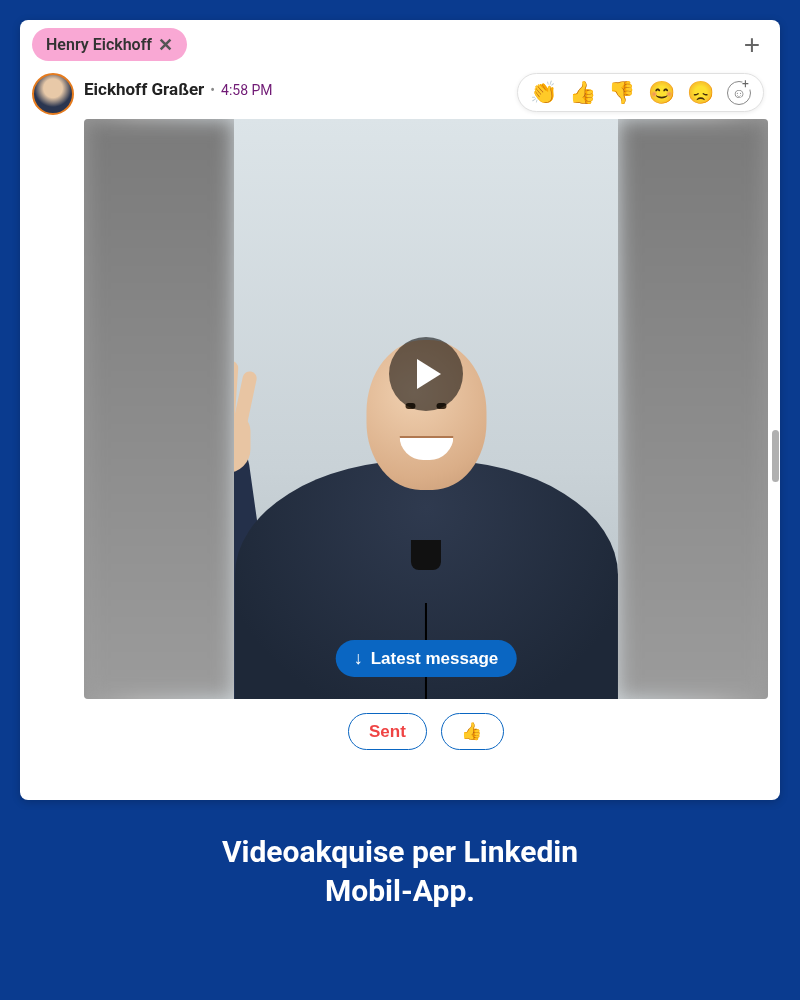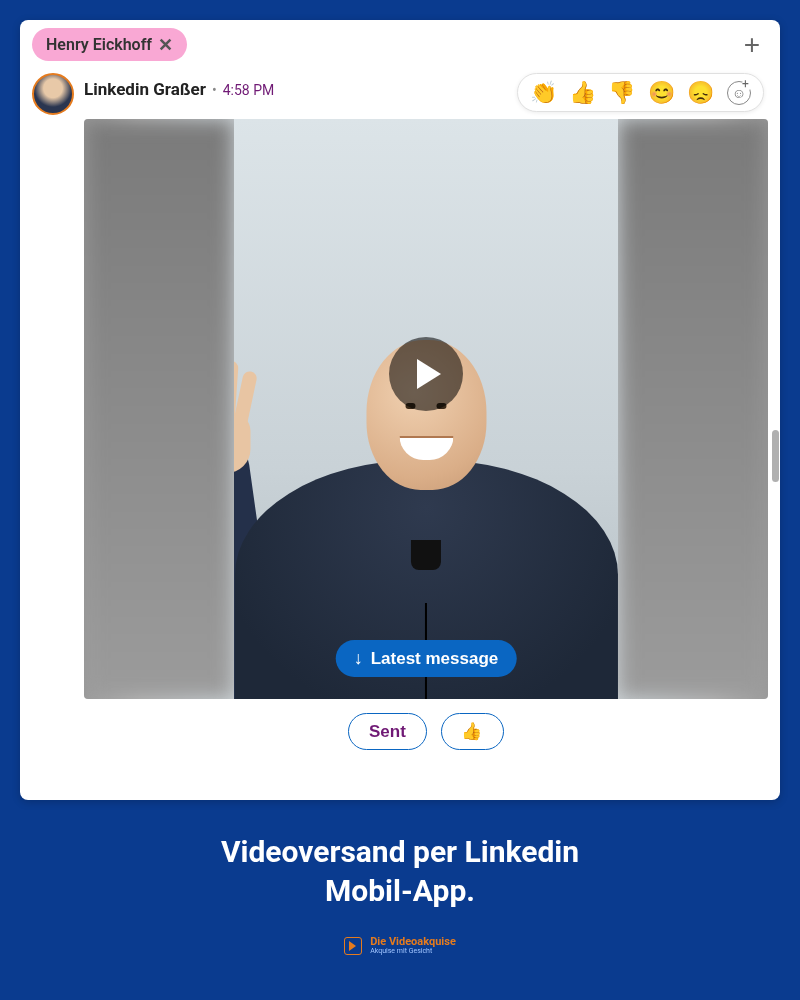--- a/index.html
+++ b/index.html
@@ -319,21 +319,21 @@
     }
     .quick-replies {
       display: flex;
       gap: 14px;
       padding: 14px 0 12px 0;
       justify-content: center;
     }
     .qr-btn {
       border: 1.5px solid #0a66c2;
       background: #fff;
-      color: #701a75;
+      color: #ef4444;
       font-weight: 600;
       font-size: 17px;
       padding: 7px 20px;
       border-radius: 24px;
       cursor: pointer;
     }
     .scrollbar-track {
       position: absolute;
       right: 0;
       top: 0;
@@ -406,21 +406,21 @@
     <div class="chip">
       <span>Henry Eickhoff</span>
       <span class="x-icon">✕</span>
     </div>
     <button class="plus-btn">+</button>
   </div>
 
   <div class="msg-row">
     <div class="avatar"></div>
     <div class="msg-meta">
-      <span class="msg-sender">Linkedin Graßer</span>
+      <span class="msg-sender">Eickhoff Graßer</span>
       <span class="msg-dot">•</span>
       <span class="msg-time">4:58 PM</span>
     </div>
 
     <div class="reaction-bar">
       <span class="reaction-emoji">👏</span>
       <span class="reaction-emoji">👍</span>
       <span class="reaction-emoji">👎</span>
       <span class="reaction-emoji">😊</span>
       <span class="reaction-emoji">😞</span>
@@ -471,23 +471,16 @@
     </div>
   </div>
 
   <div class="scrollbar-track">
     <div class="scrollbar-thumb"></div>
   </div>
 
 </div>
 
 <div class="caption-area">
-  <div class="caption">Videoversand per Linkedin</div>
+  <div class="caption">Videoakquise per Linkedin</div>
   <div class="caption">Mobil-App.</div>
 
-  <div class="brand-row">
-    <div class="brand-box"></div>
-    <div class="brand-text">
-      <span>Die Videoakquise</span>
-      <span class="brand-sub">Akquise mit Gesicht</span>
-    </div>
-  </div>
 </div>
 
 </body></html>

